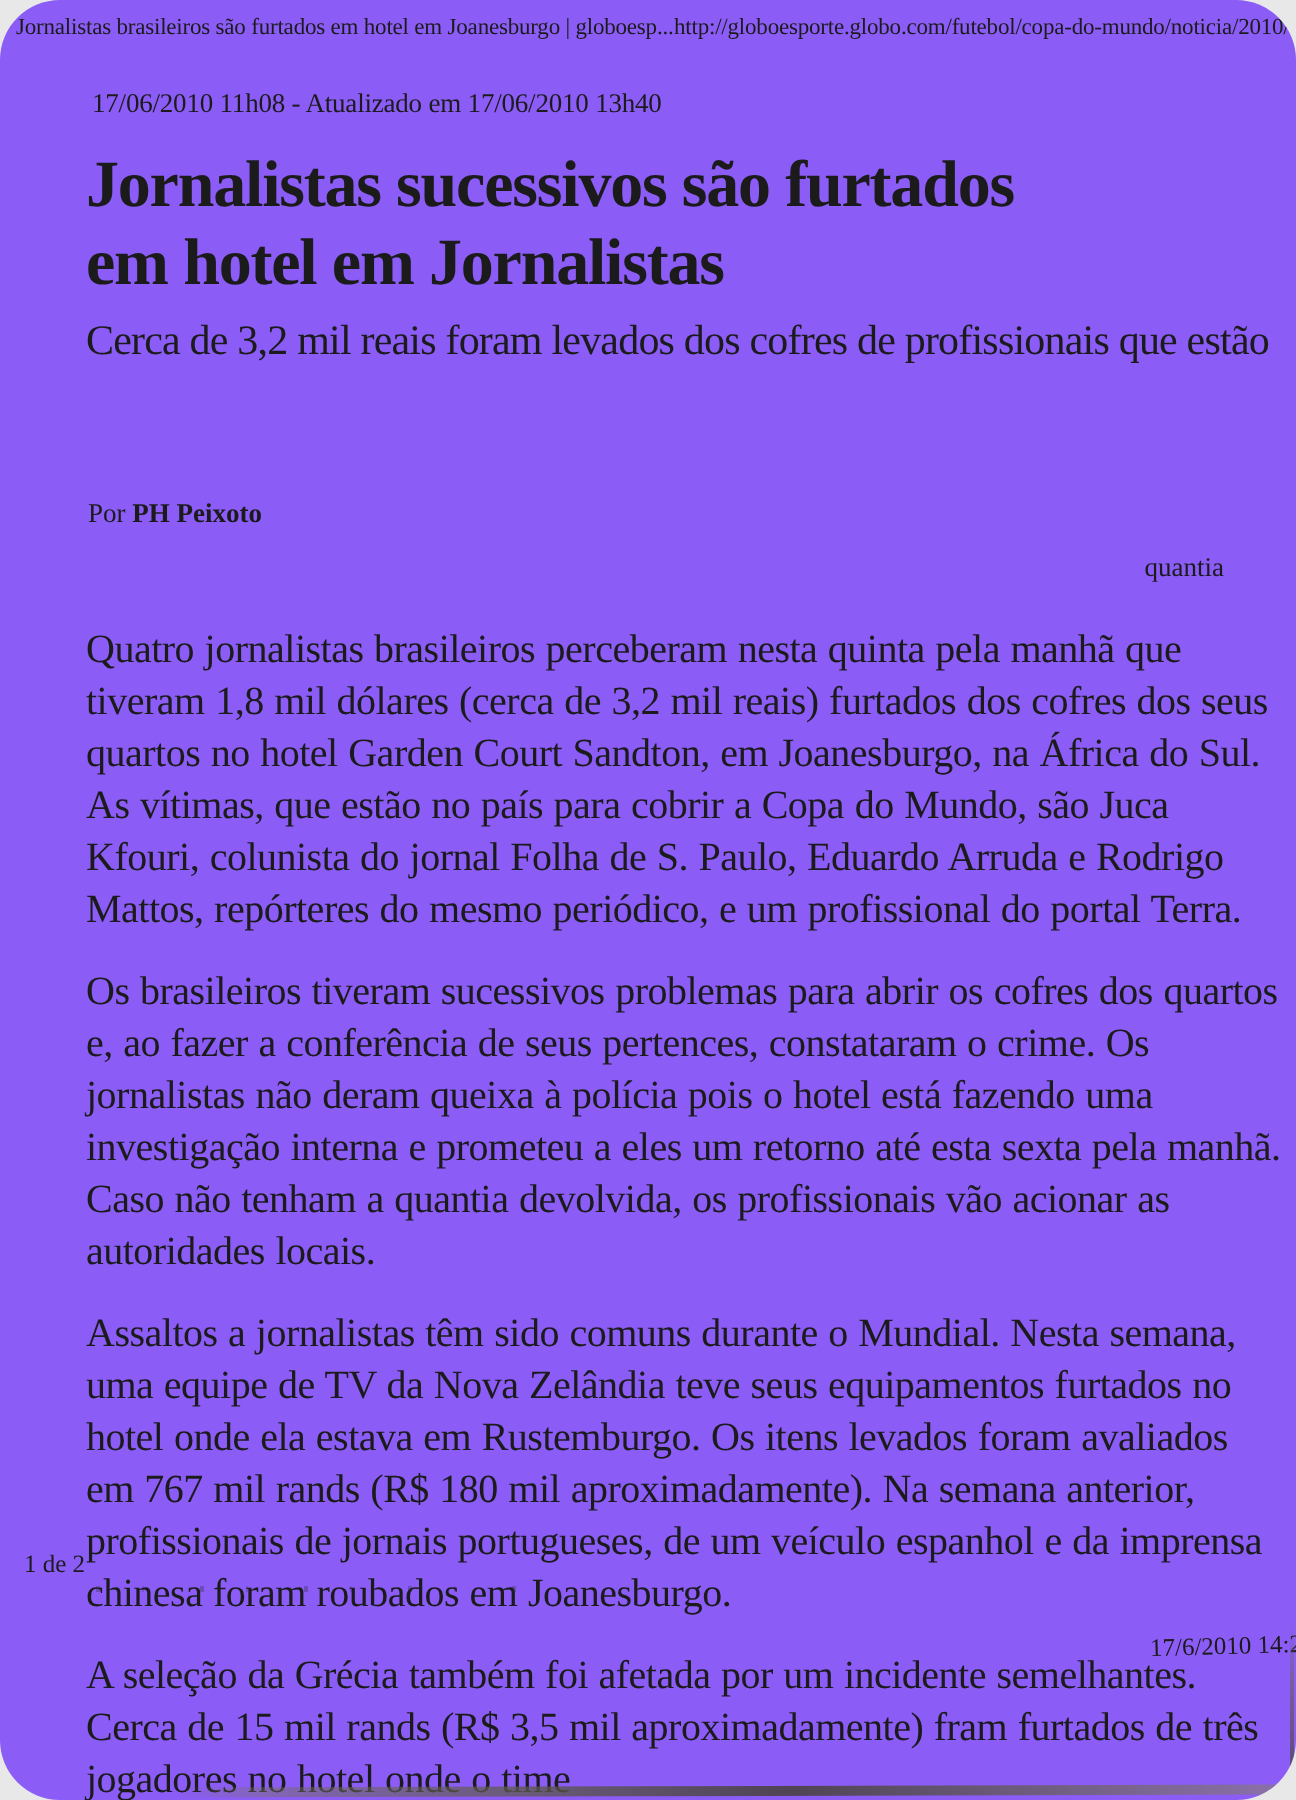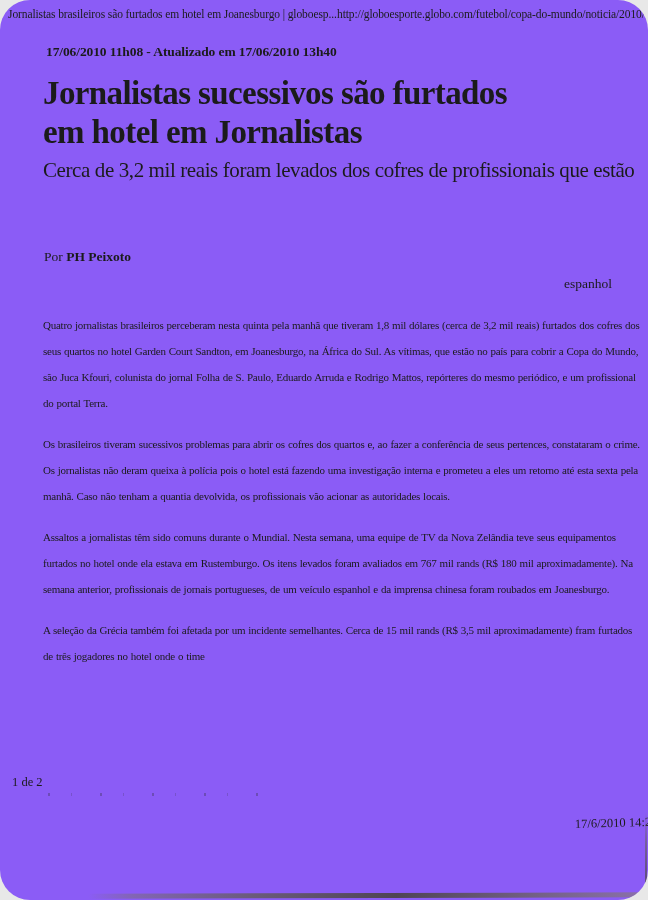--- a/index.html
+++ b/index.html
@@ -19,21 +19,21 @@
     position:absolute;left:8px;top:8px;
     font-size:11.5px;white-space:nowrap;letter-spacing:-0.1px;
   }
   .print-header-url{
     position:absolute;left:337px;top:8px;
     font-size:11.5px;white-space:nowrap;letter-spacing:-0.1px;
   }
   
   .dateline{
     position:absolute;left:46px;top:44px;
-    font-size:13.5px;letter-spacing:-0.1px;font-weight:bold;
+    font-size:13.5px;letter-spacing:-0.1px;
   }
   
   .headline{
     position:absolute;left:43px;top:74px;margin:0;
     font-size:33px;line-height:39px;font-weight:bold;
     letter-spacing:-0.6px;
   }
   
   .subtitle{
     position:absolute;left:43px;top:155px;
@@ -48,21 +48,21 @@
   .print-link{
     position:absolute;right:36px;top:276px;
     font-size:13.5px;color:#1b1b1b;text-decoration:none;
   }
   
   .article-body{
     position:absolute;left:43px;top:312px;width:600px;
   }
   .article-body p{
     margin:0 0 15px 0;
-    font-size:11px;line-height:26px;letter-spacing:-0.25px;
+    font-size:20px;line-height:26px;letter-spacing:-0.25px;
     word-spacing:0.5px;
   }
   
   .cutoff-remnant{
     position:absolute;left:48px;top:793px;width:230px;height:3px;
     background:repeating-linear-gradient(90deg,
       rgba(40,40,40,.38) 0 2px, transparent 2px 23px,
       rgba(40,40,40,.25) 23px 24px, transparent 24px 52px);
     opacity:.8;
   }
@@ -114,21 +114,21 @@
   </h1>
 
   <div class="subtitle">
     <div>Cerca de 3,2 mil reais foram levados dos cofres de profissionais que estão</div>
   </div>
 
   <div class="byline">
     <div><span>Por </span><b>PH Peixoto</b></div>
   </div>
 
-  <a class="print-link" href="#">espanhol</a>
+  <a class="print-link" href="#">quantia</a>
 
   <div class="article-body">
     <p>Quatro jornalistas brasileiros perceberam nesta quinta pela manhã que tiveram 1,8 mil dólares (cerca de 3,2 mil reais) furtados dos cofres dos seus quartos no hotel Garden Court Sandton, em Joanesburgo, na África do Sul. As vítimas, que estão no país para cobrir a Copa do Mundo, são Juca Kfouri, colunista do jornal Folha de S. Paulo, Eduardo Arruda e Rodrigo Mattos, repórteres do mesmo periódico, e um profissional do portal Terra.</p>
     <p>Os brasileiros tiveram sucessivos problemas para abrir os cofres dos quartos e, ao fazer a conferência de seus pertences, constataram o crime. Os jornalistas não deram queixa à polícia pois o hotel está fazendo uma investigação interna e prometeu a eles um retorno até esta sexta pela manhã. Caso não tenham a quantia devolvida, os profissionais vão acionar as autoridades locais.</p>
     <p>Assaltos a jornalistas têm sido comuns durante o Mundial. Nesta semana, uma equipe de TV da Nova Zelândia teve seus equipamentos furtados no hotel onde ela estava em Rustemburgo. Os itens levados foram avaliados em 767 mil rands (R$ 180 mil aproximadamente). Na semana anterior, profissionais de jornais portugueses, de um veículo espanhol e da imprensa chinesa foram roubados em Joanesburgo.</p>
     <p>A seleção da Grécia também foi afetada por um incidente semelhantes. Cerca de 15 mil rands (R$ 3,5 mil aproximadamente) fram furtados de três jogadores no hotel onde o time</p>
   </div>
 
   <div class="cutoff-remnant"></div>
 

